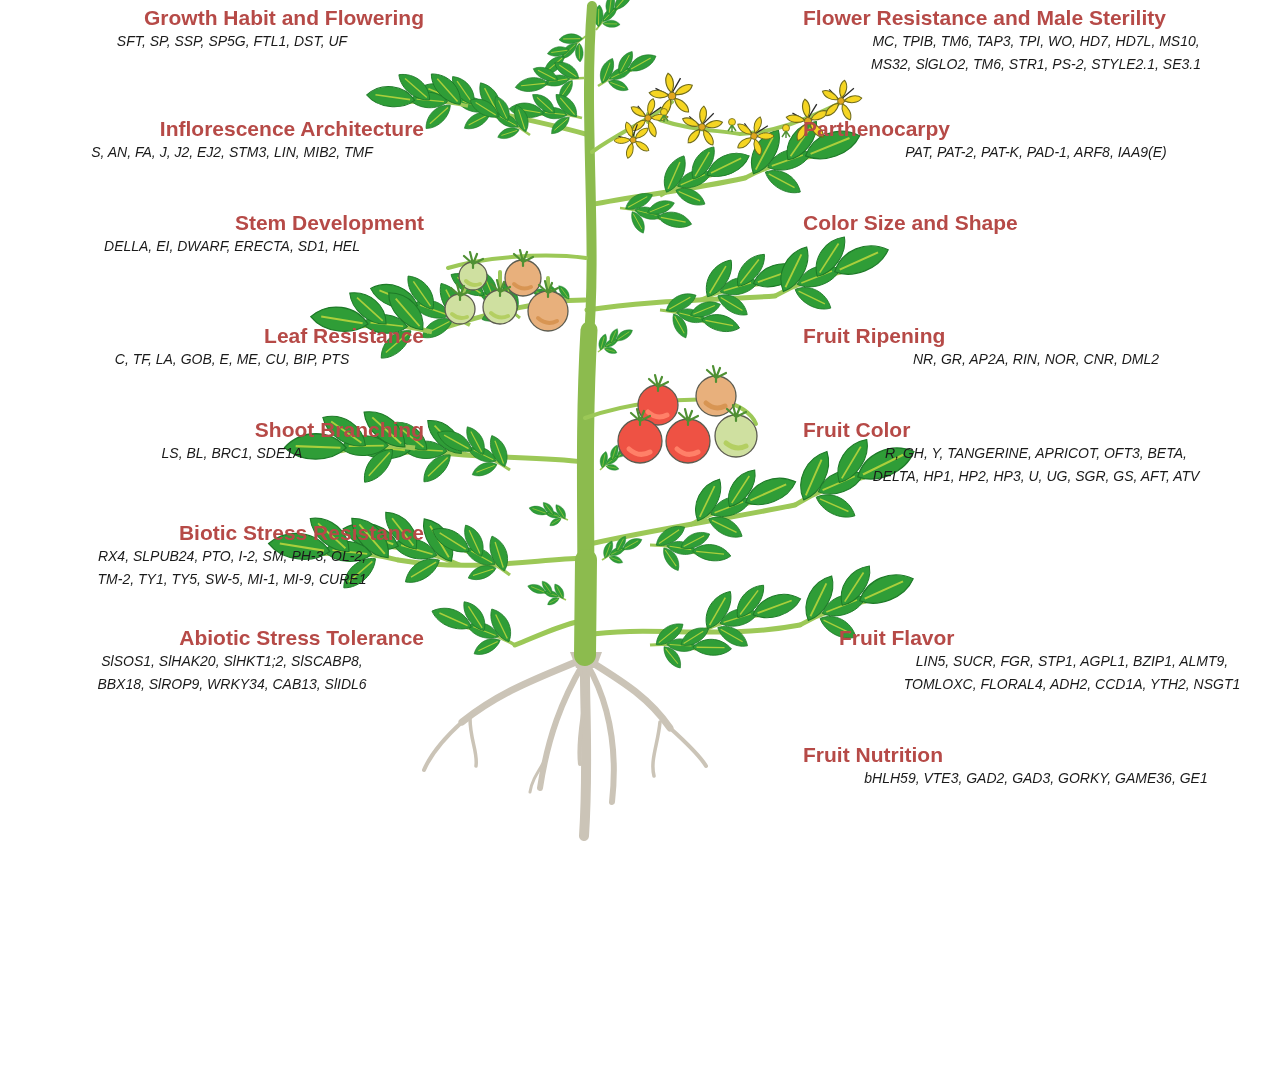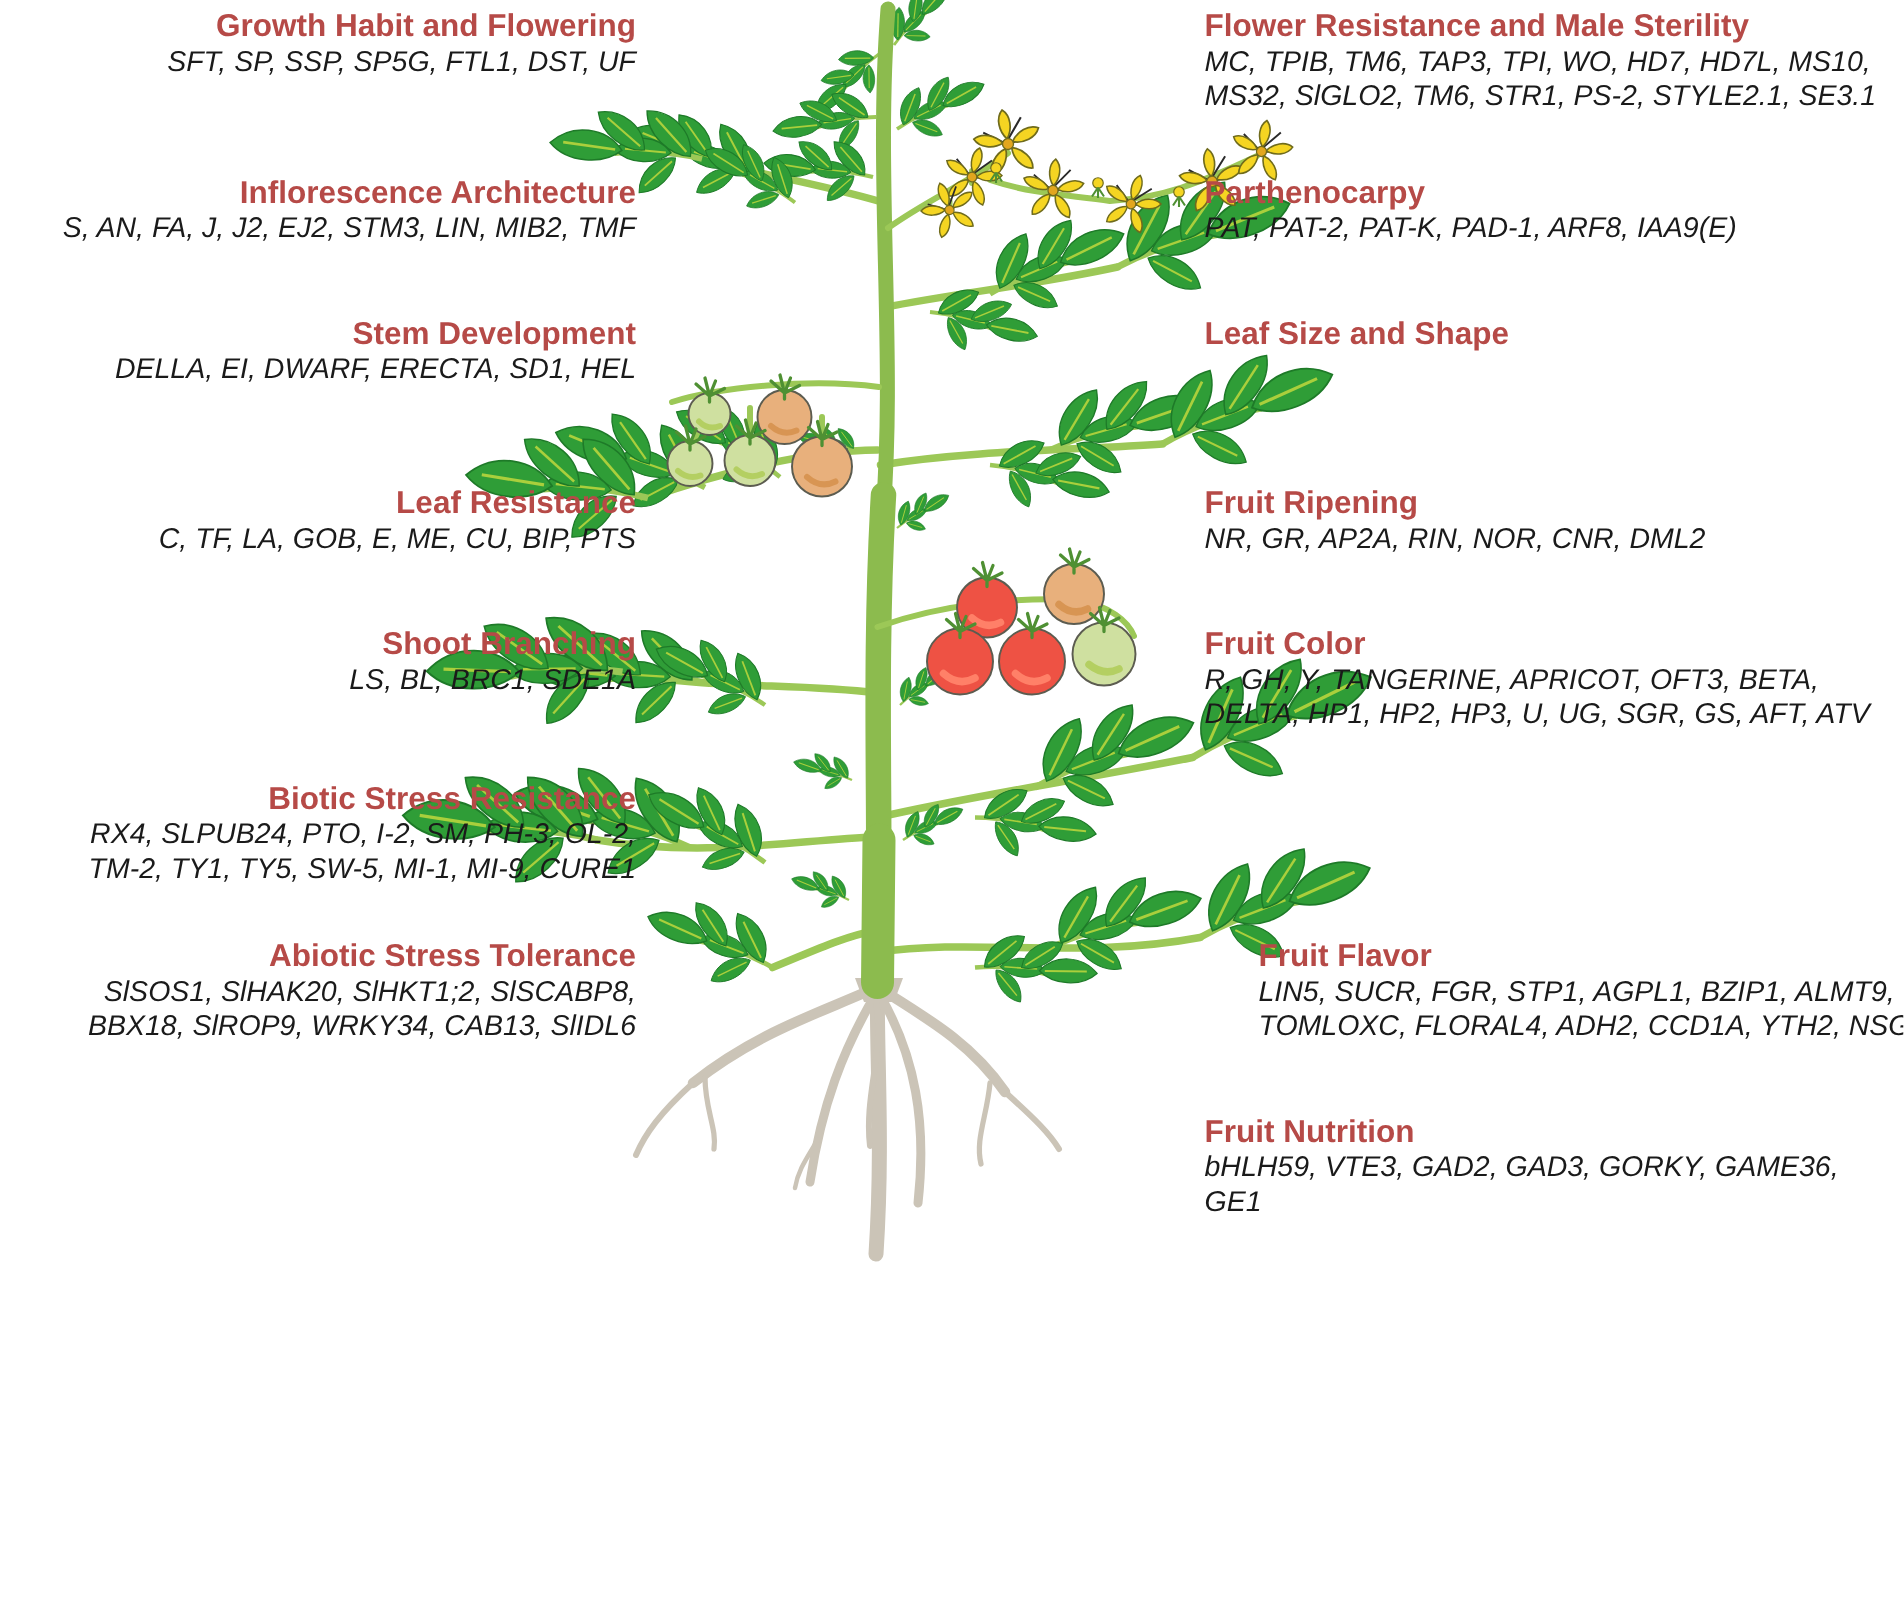--- a/index.html
+++ b/index.html
@@ -9,21 +9,21 @@
   }
   .col{position:absolute;top:0;height:830px;}
   .col-left{left:0;width:384px;text-align:right;margin-left:40px;}
   .col-right{left:803px;width:466px;text-align:left;}
   .cat{position:absolute;width:100%;}
   .cat-title{
     font-weight:bold;font-size:21px;line-height:23px;color:var(--title-red,#b64a47);
     letter-spacing:0px;
   }
   .cat-genes{
-    font-style:italic;font-size:19px;line-height:23px;color:var(--text,#1a1a1a);margin-top:1px;
+    font-style:italic;font-size:14px;line-height:23px;color:var(--text,#1a1a1a);margin-top:1px;text-align:center;
   }
   #plant-svg{position:absolute;left:0;top:0;pointer-events:none;}
 </style>
 </head>
 <body>
 
 <div id="canvas">
 
   <svg id="plant-svg" width="1269" height="1077" viewBox="0 0 1269 1077">
     <defs>
@@ -246,21 +246,21 @@
       <div class="cat-title">Flower Resistance and Male Sterility</div>
       <div class="cat-genes">MC, TPIB, TM6, TAP3, TPI, WO, HD7, HD7L, MS10,<br>MS32, SlGLO2, TM6, STR1, PS-2, STYLE2.1, SE3.1</div>
     </div>
 
     <div class="cat" style="top: 117px;">
       <div class="cat-title">Parthenocarpy</div>
       <div class="cat-genes">PAT, PAT-2, PAT-K, PAD-1, ARF8, IAA9(E)</div>
     </div>
 
     <div class="cat" style="top: 211px;">
-      <div class="cat-title">Leaf Size and Shape</div>
+      <div class="cat-title">Color Size and Shape</div>
     </div>
 
     <div class="cat" style="top: 324px;">
       <div class="cat-title">Fruit Ripening</div>
       <div class="cat-genes">NR, GR, AP2A, RIN, NOR, CNR, DML2</div>
     </div>
 
     <div class="cat" style="top: 418px;">
       <div class="cat-title">Fruit Color</div>
       <div class="cat-genes">R, GH, Y, TANGERINE, APRICOT, OFT3, BETA,<br>DELTA, HP1, HP2, HP3, U, UG, SGR, GS, AFT, ATV</div>

